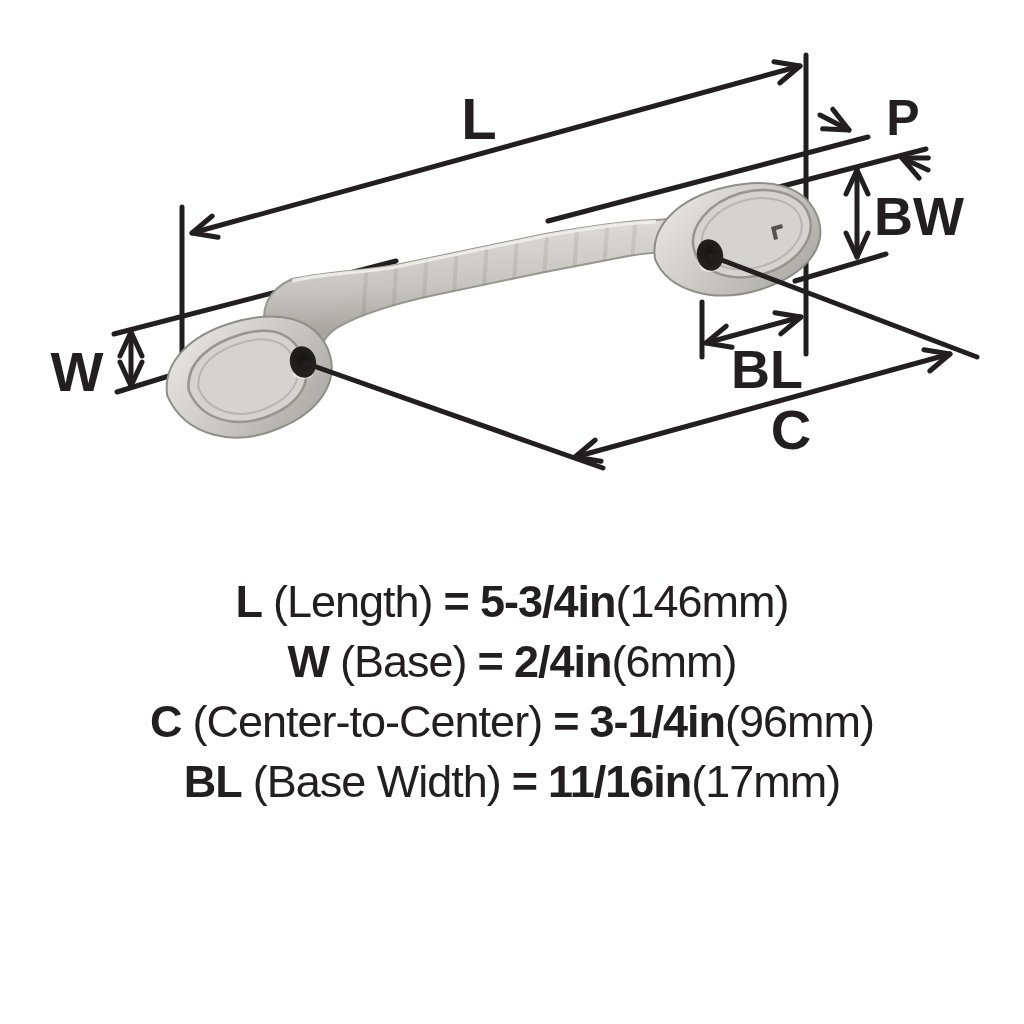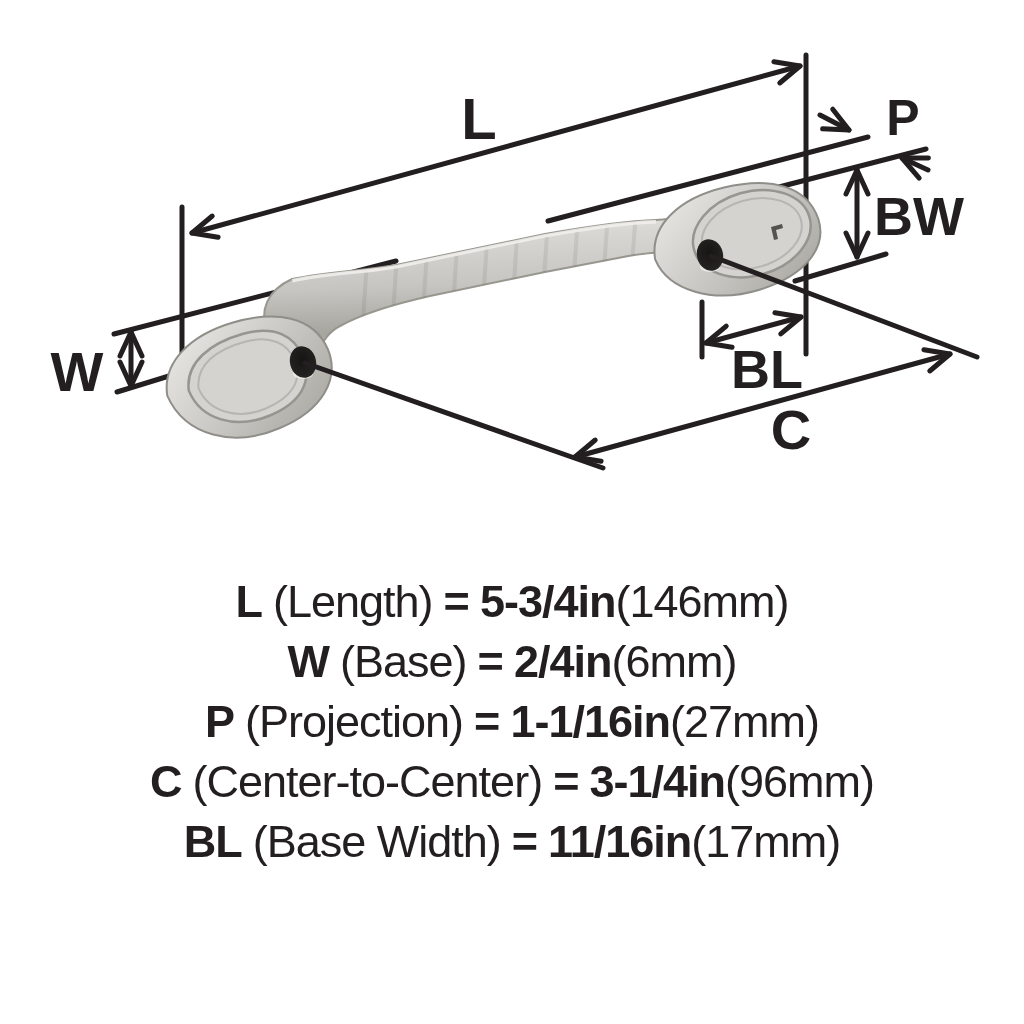--- a/index.html
+++ b/index.html
@@ -138,22 +138,19 @@
   </svg>
 
   <div class="legend">
     <div class="legend-row">
       <span class="seg seg-b">L</span><span class="seg sp">(Length)</span><span class="seg seg-b sp">=</span><span class="seg seg-b sp">5-3/4in</span><span class="seg">(146mm)</span>
     </div>
     <div class="legend-row">
       <span class="seg seg-b">W</span><span class="seg sp">(Base)</span><span class="seg seg-b sp">=</span><span class="seg seg-b sp">2/4in</span><span class="seg">(6mm)</span>
     </div>
     <div class="legend-row">
-      <span class="seg seg-b">P</span><span class="seg sp">(Projection)</span><span class="seg seg-b sp">=</span><span class="seg seg-b sp">1-1/16in</span><span class="seg">(27mm)</span>
-    </div>
-    <div class="legend-row">
       <span class="seg seg-b">C</span><span class="seg sp">(Center-to-Center)</span><span class="seg seg-b sp">=</span><span class="seg seg-b sp">3-1/4in</span><span class="seg">(96mm)</span>
     </div>
     <div class="legend-row">
       <span class="seg seg-b">BL</span><span class="seg sp">(Base Width)</span><span class="seg seg-b sp">=</span><span class="seg seg-b sp">11/16in</span><span class="seg">(17mm)</span>
     </div>
   </div>
 </div>
 
 </body></html>

